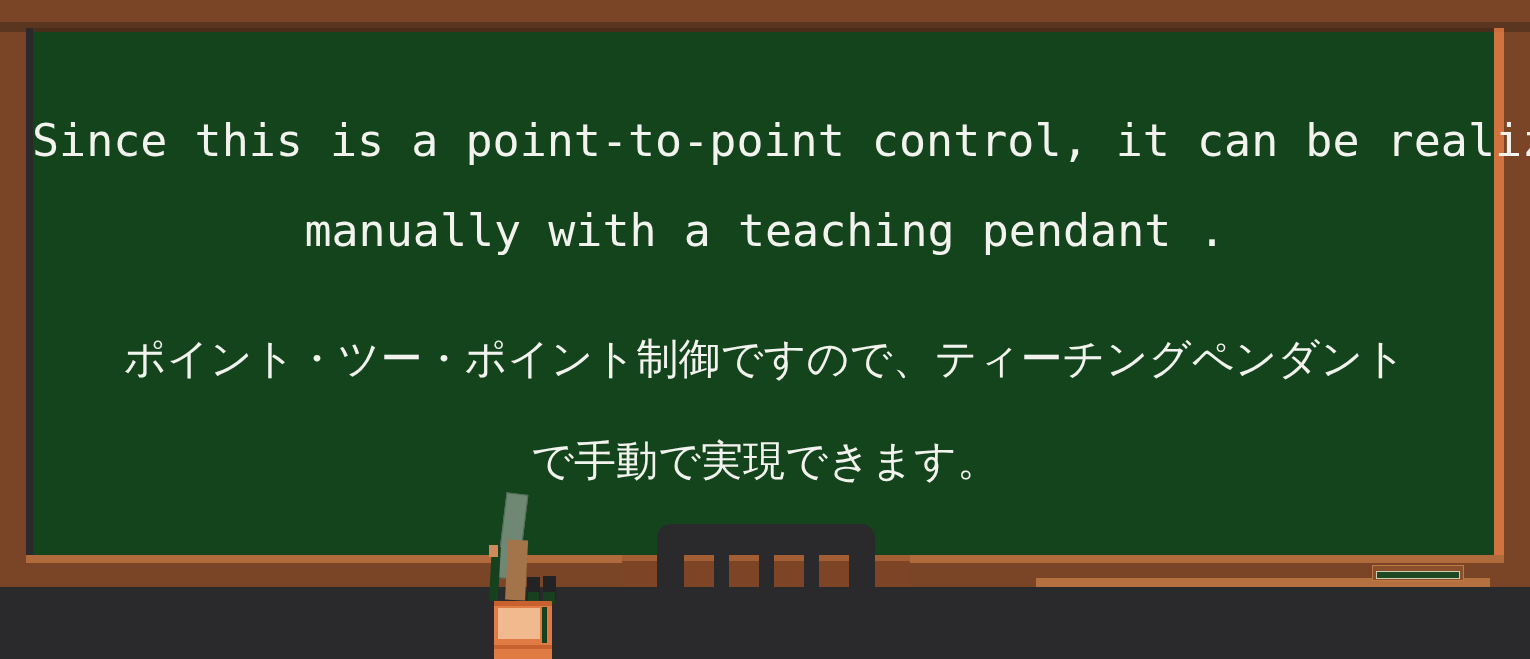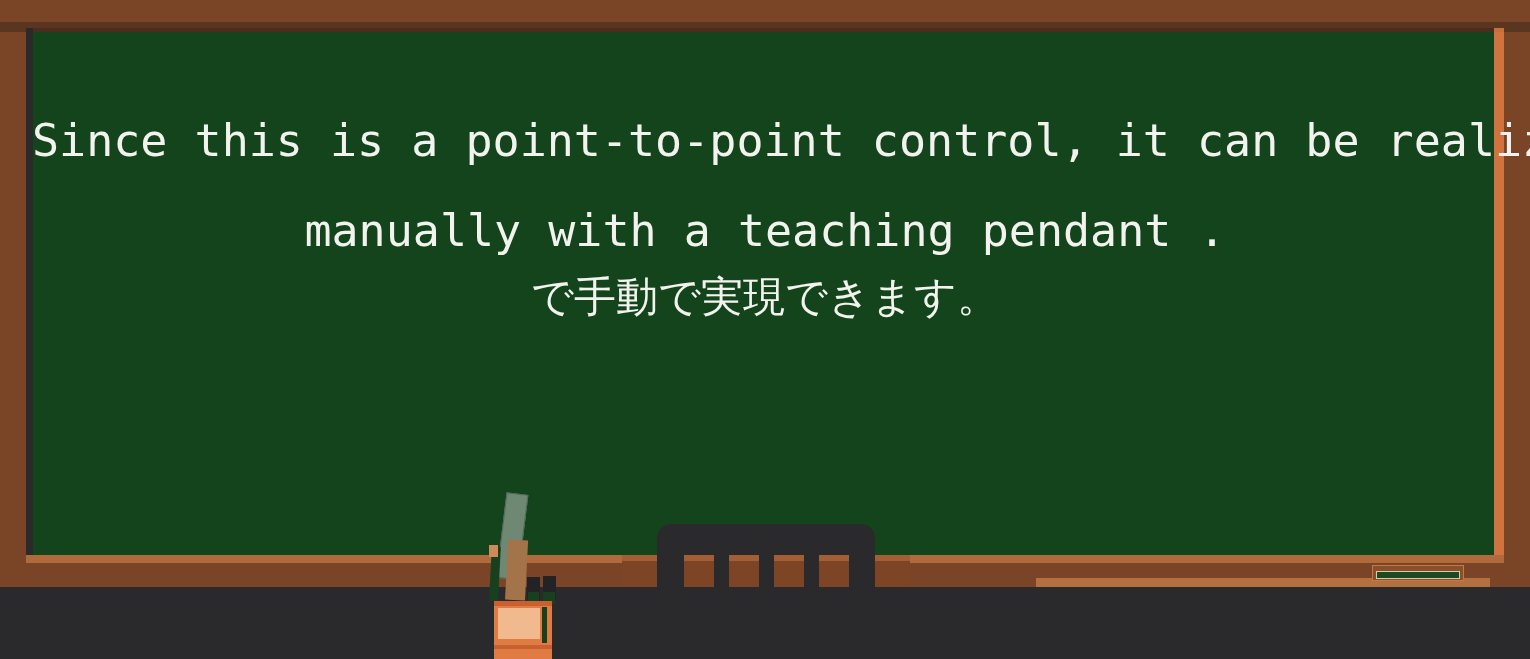--- a/index.html
+++ b/index.html
@@ -293,20 +293,21 @@
     font-size: 45px;
     line-height: 70px;
     letter-spacing: 0px;
     margin-top: 20px;
   }
   .en-1 { margin-top: 74px; }
   .jp {
     font-family: "DejaVu Sans", sans-serif;
     font-size: 42px;
     line-height: 62px;
+    margin-top: 40px;
   }
   .jp-1 { margin-top: 62px; }
 </style>
 </head>
 <body>
 
 <div id="stage">
 
   <div class="frame-shadow-top"></div>
 
@@ -347,16 +348,17 @@
       <div class="cup-spine"></div>
       <div class="cup-strip"></div>
     </div>
   </div>
 
   <div class="floor"></div>
 
   <div class="text-layer">
     <div class="line en en-1">Since this is a point-to-point control, it can be realized</div>
     <div class="line en en-2">manually with a teaching pendant .</div>
+    <div class="line jp jp-1">ポイント・ツー・ポイント制御ですので、ティーチングペンダント</div>
     <div class="line jp jp-2">で手動で実現できます。</div>
   </div>
 
 </div>
 
 </body></html>

